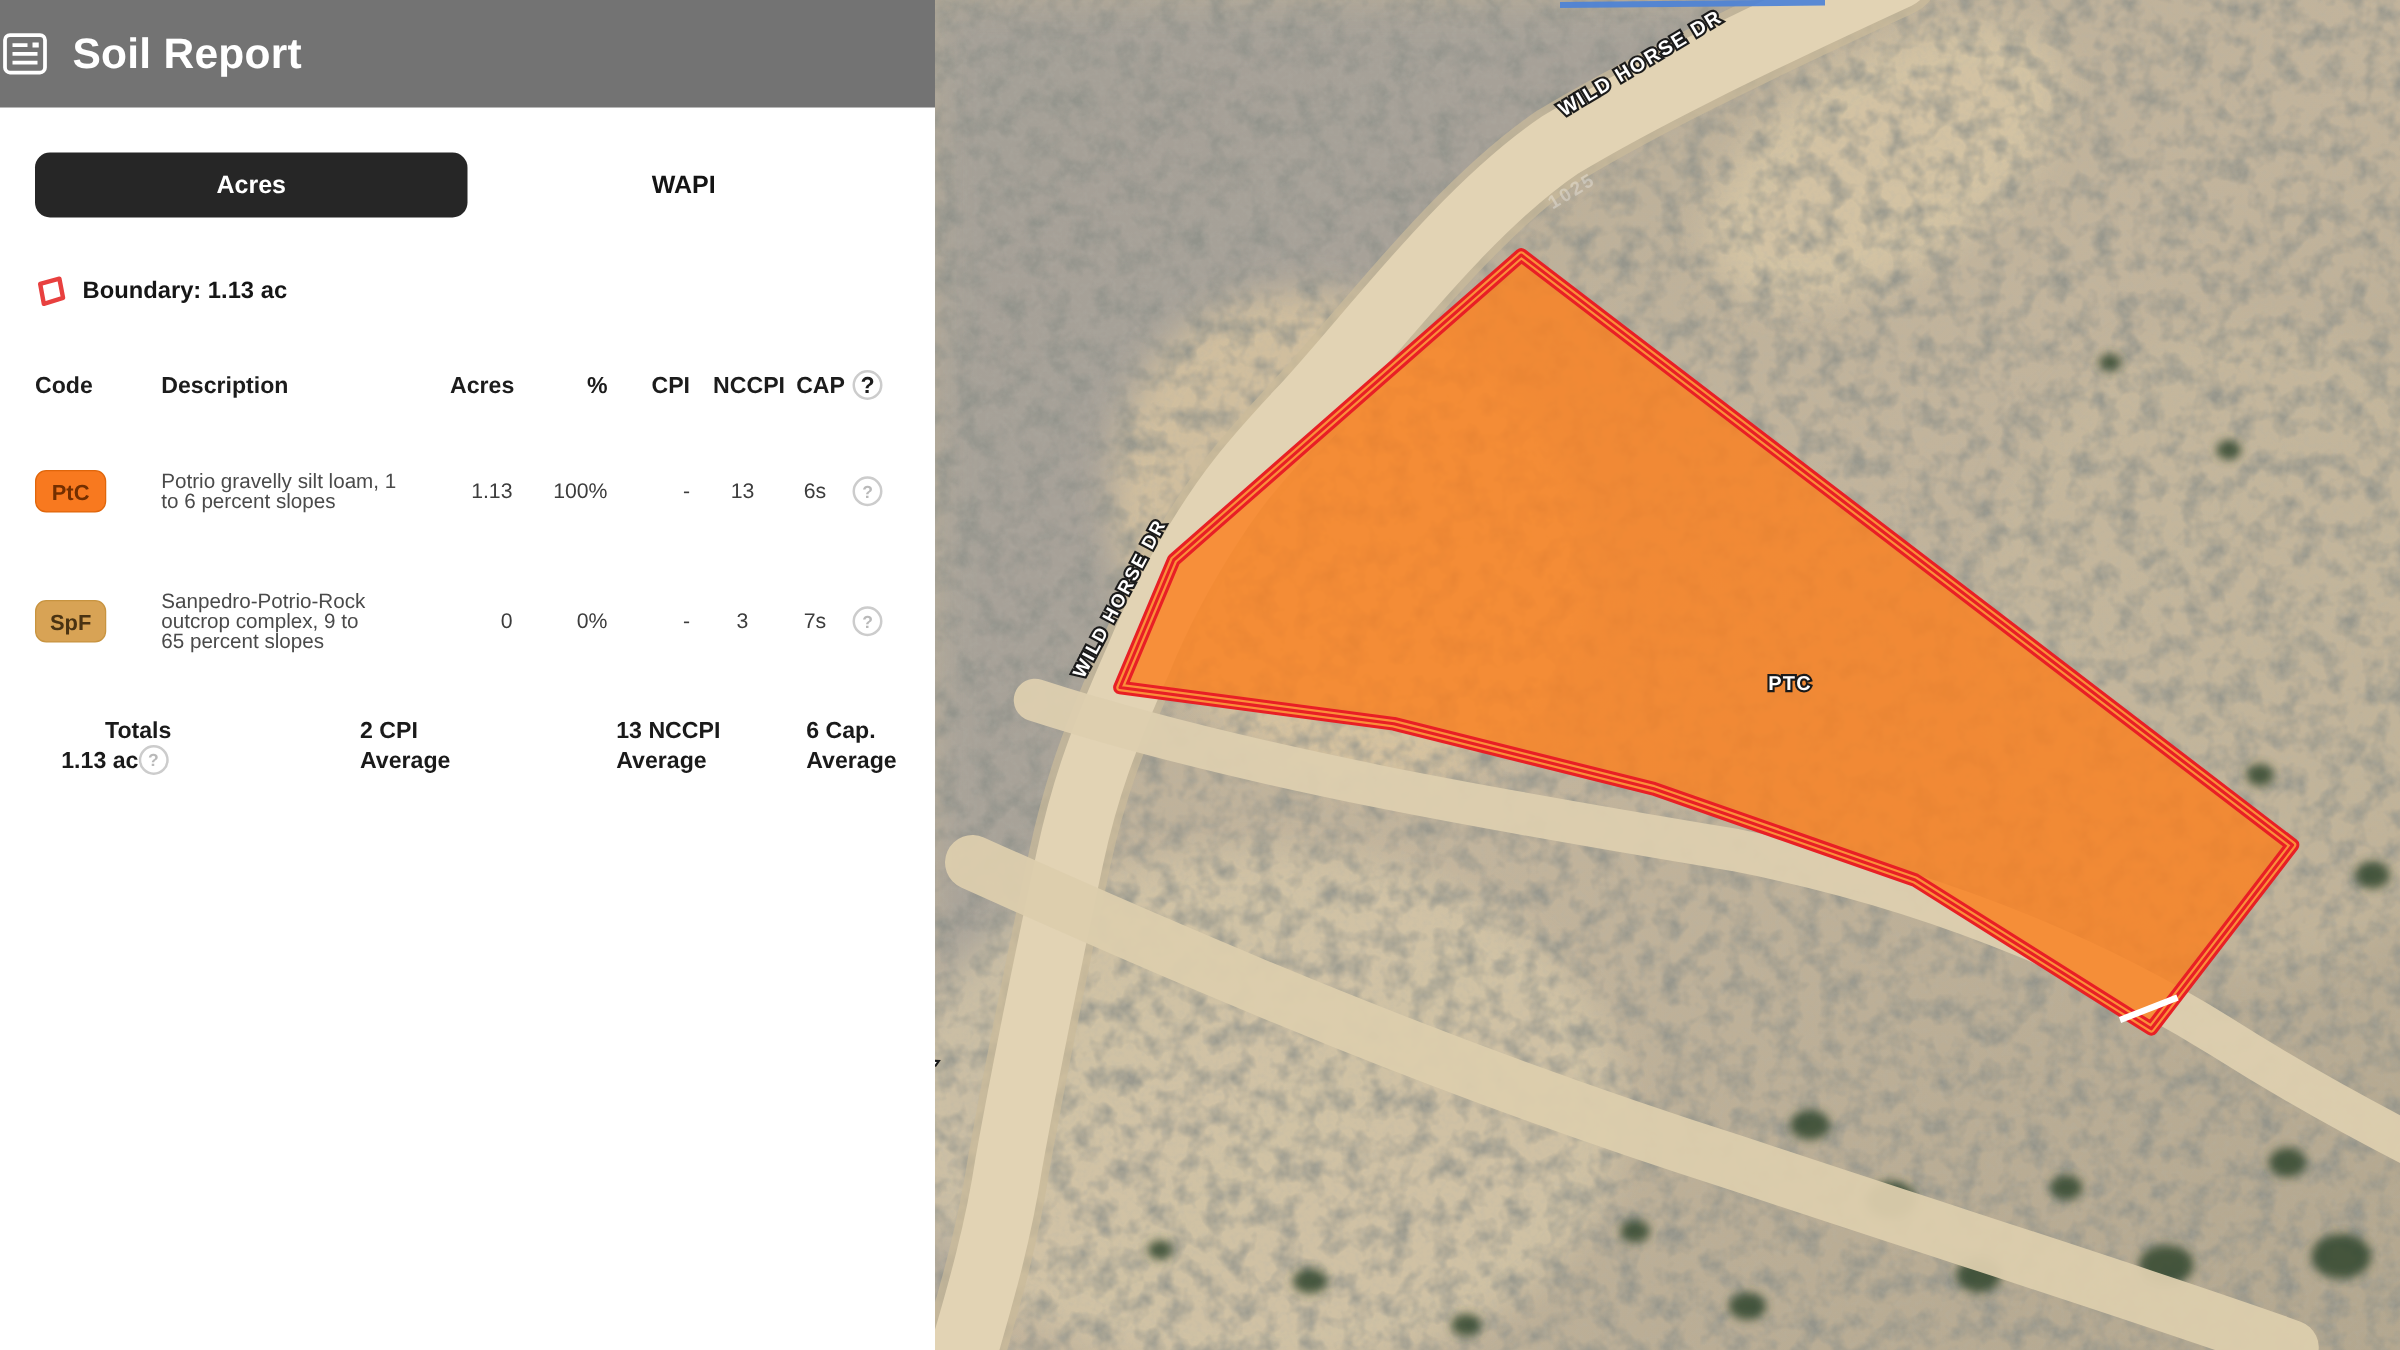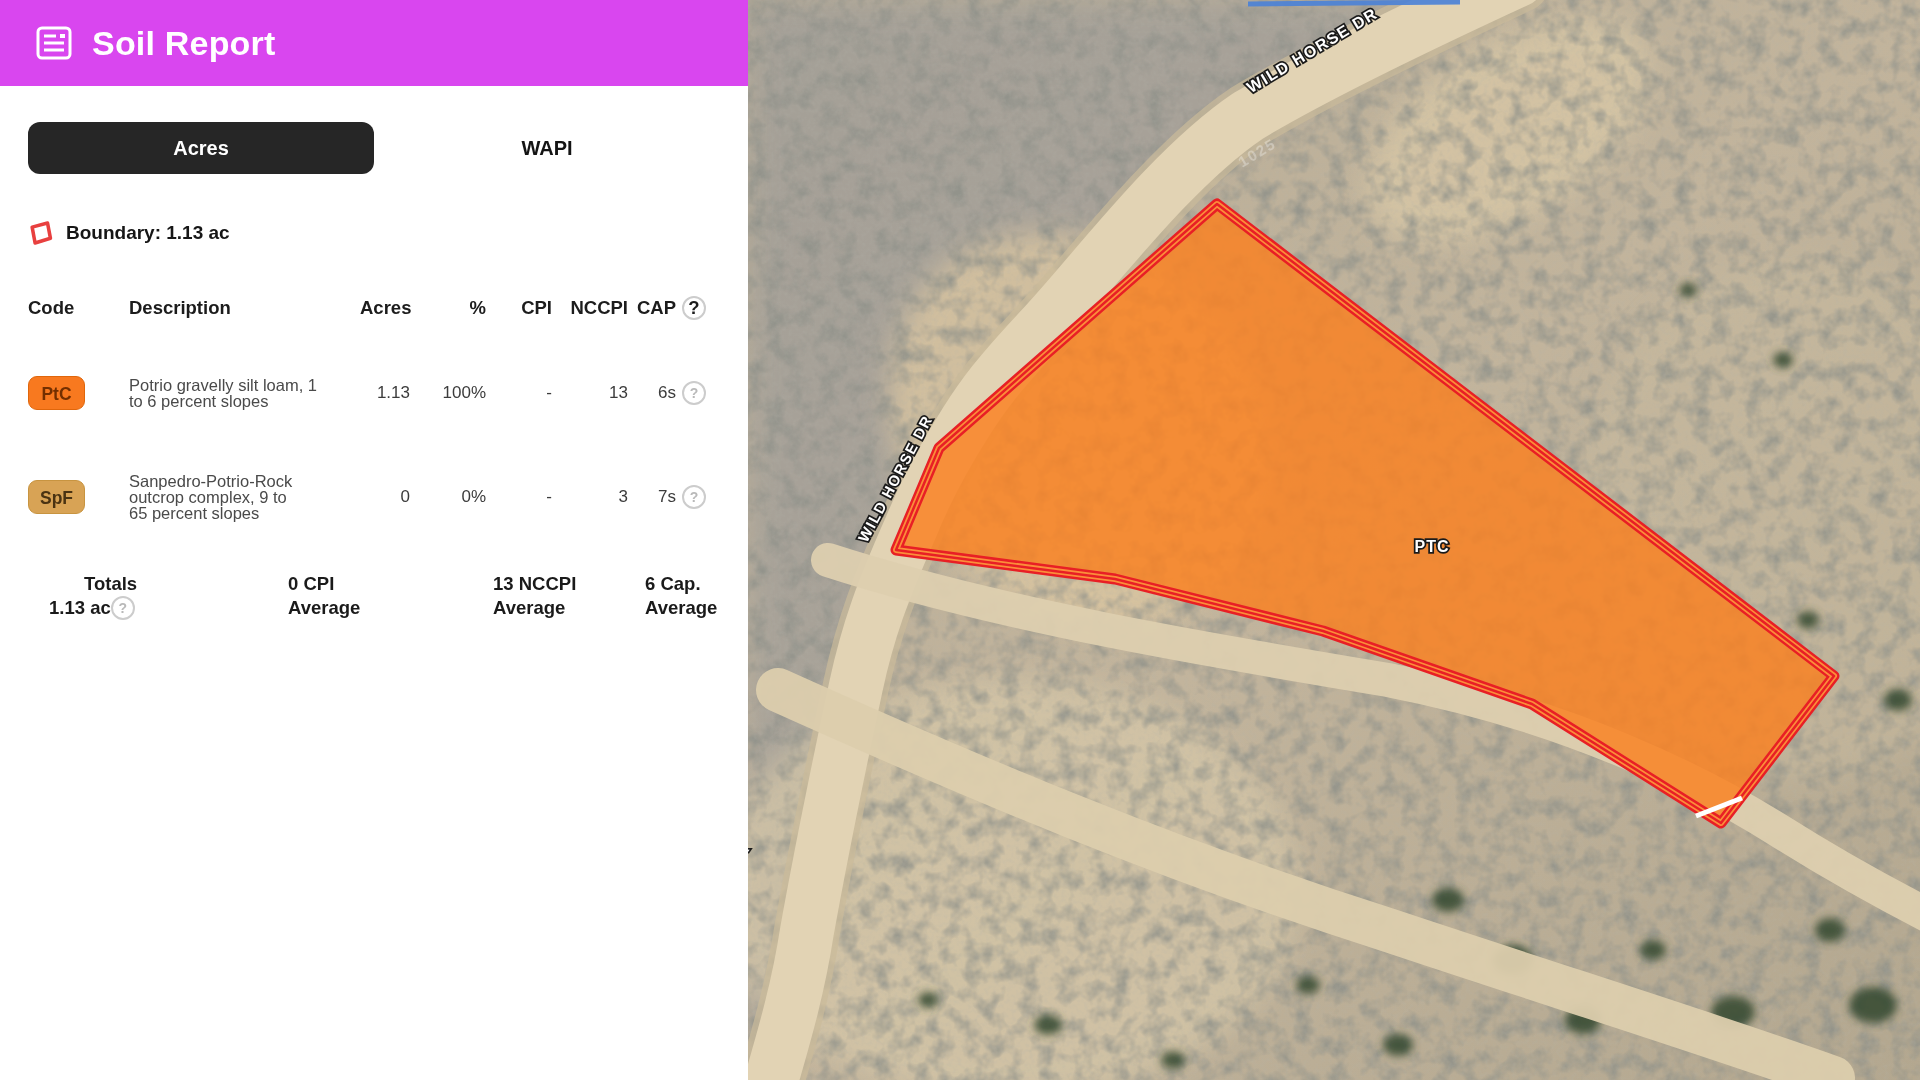--- a/index.html
+++ b/index.html
@@ -1,42 +1,42 @@
 <!DOCTYPE html>
 <html><head>
 <meta charset="utf-8">
 <style>
   html,body{margin:0;padding:0;width:1920px;height:1080px;overflow:hidden;
     font-family:"Liberation Sans","DejaVu Sans",sans-serif;background:#fff;}
   .app{position:relative;width:1920px;height:1080px;}
 
   
   .panel{position:absolute;left:0;top:0;width:748px;height:1080px;background:#ffffff;z-index:2;}
-  .panel-header{position:absolute;left:0;top:0;width:748px;height:86px;background:#d946ef;
-    display:flex;align-items:center;padding-left:34px;box-sizing:border-box;}
+  .panel-header{position:absolute;left:0;top:0;width:748px;height:86px;background:#737373;
+    display:flex;align-items:center;box-sizing:border-box;}
   .panel-header .hicon{width:40px;height:40px;margin-right:18px;flex:0 0 auto;}
   .panel-title{color:#ffffff;font-size:34px;font-weight:700;letter-spacing:.2px;}
 
   .tabs{position:absolute;left:28px;top:122px;width:692px;height:52px;display:flex;}
   .tab{flex:1 1 0;display:flex;align-items:center;justify-content:center;
     font-size:20px;font-weight:600;color:#141414;background:transparent;border:none;
     border-radius:12px;cursor:pointer;}
   .tab.active{background:#262626;color:#ffffff;}
 
   .boundary{position:absolute;left:28px;top:220px;display:flex;align-items:center;}
   .boundary .bicon{width:26px;height:26px;margin-right:12px;}
   .boundary-label{font-size:19px;font-weight:700;color:#161616;}
 
   .grid{display:grid;grid-template-columns:92px 240px 50px 76px 74px 68px 48px 36px;
     align-items:center;box-sizing:border-box;}
   .thead{position:absolute;left:28px;top:296px;width:692px;}
   .thead span{font-size:18.5px;font-weight:700;color:#1c1c1c;}
   .c-desc{padding-left:9px;}
   .c-r{text-align:right;}
-  .c-c{text-align:right;}
+  .c-c{text-align:center;}
   .c-help{display:flex;justify-content:center;}
 
   .trow{position:absolute;left:28px;width:692px;}
   .row1{top:366px;height:54px;}
   .row2{top:462px;height:70px;}
   .badge{display:inline-block;width:57px;height:34px;line-height:34px;text-align:center;
     font-size:17.5px;font-weight:700;border-radius:9px;box-sizing:border-box;}
   .badge-ptc{background:#F8791F;border:1.5px solid #E0660B;color:#732F00;}
   .badge-spf{background:#D8A355;border:1.5px solid #C89440;color:#4A3312;}
   .desc{font-size:16.5px;color:#4a4a4a;line-height:16px;padding-left:9px;}
@@ -132,21 +132,21 @@
     </div>
 
     <div class="totals">
       <div class="tot-block tb1">
         <span class="tot-label">Totals</span>
         <span class="tot-acres-line">
           <span>1.13 ac</span>
           <span class="help">?</span>
         </span>
       </div>
-      <div class="tot-block tb2">0 CPI Average</div>
+      <div class="tot-block tb2">2 CPI Average</div>
       <div class="tot-block tb3">13 NCCPI Average</div>
       <div class="tot-block tb4">6 Cap. Average</div>
     </div>
   </div>
 
   <div class="map">
     <svg width="1172" height="1080" viewBox="0 0 1172 1080" preserveAspectRatio="none">
       <defs>
         <linearGradient id="gBase" x1="0" y1="0" x2="1" y2="1">
           <stop offset="0" stop-color="#b7ac97"></stop>

